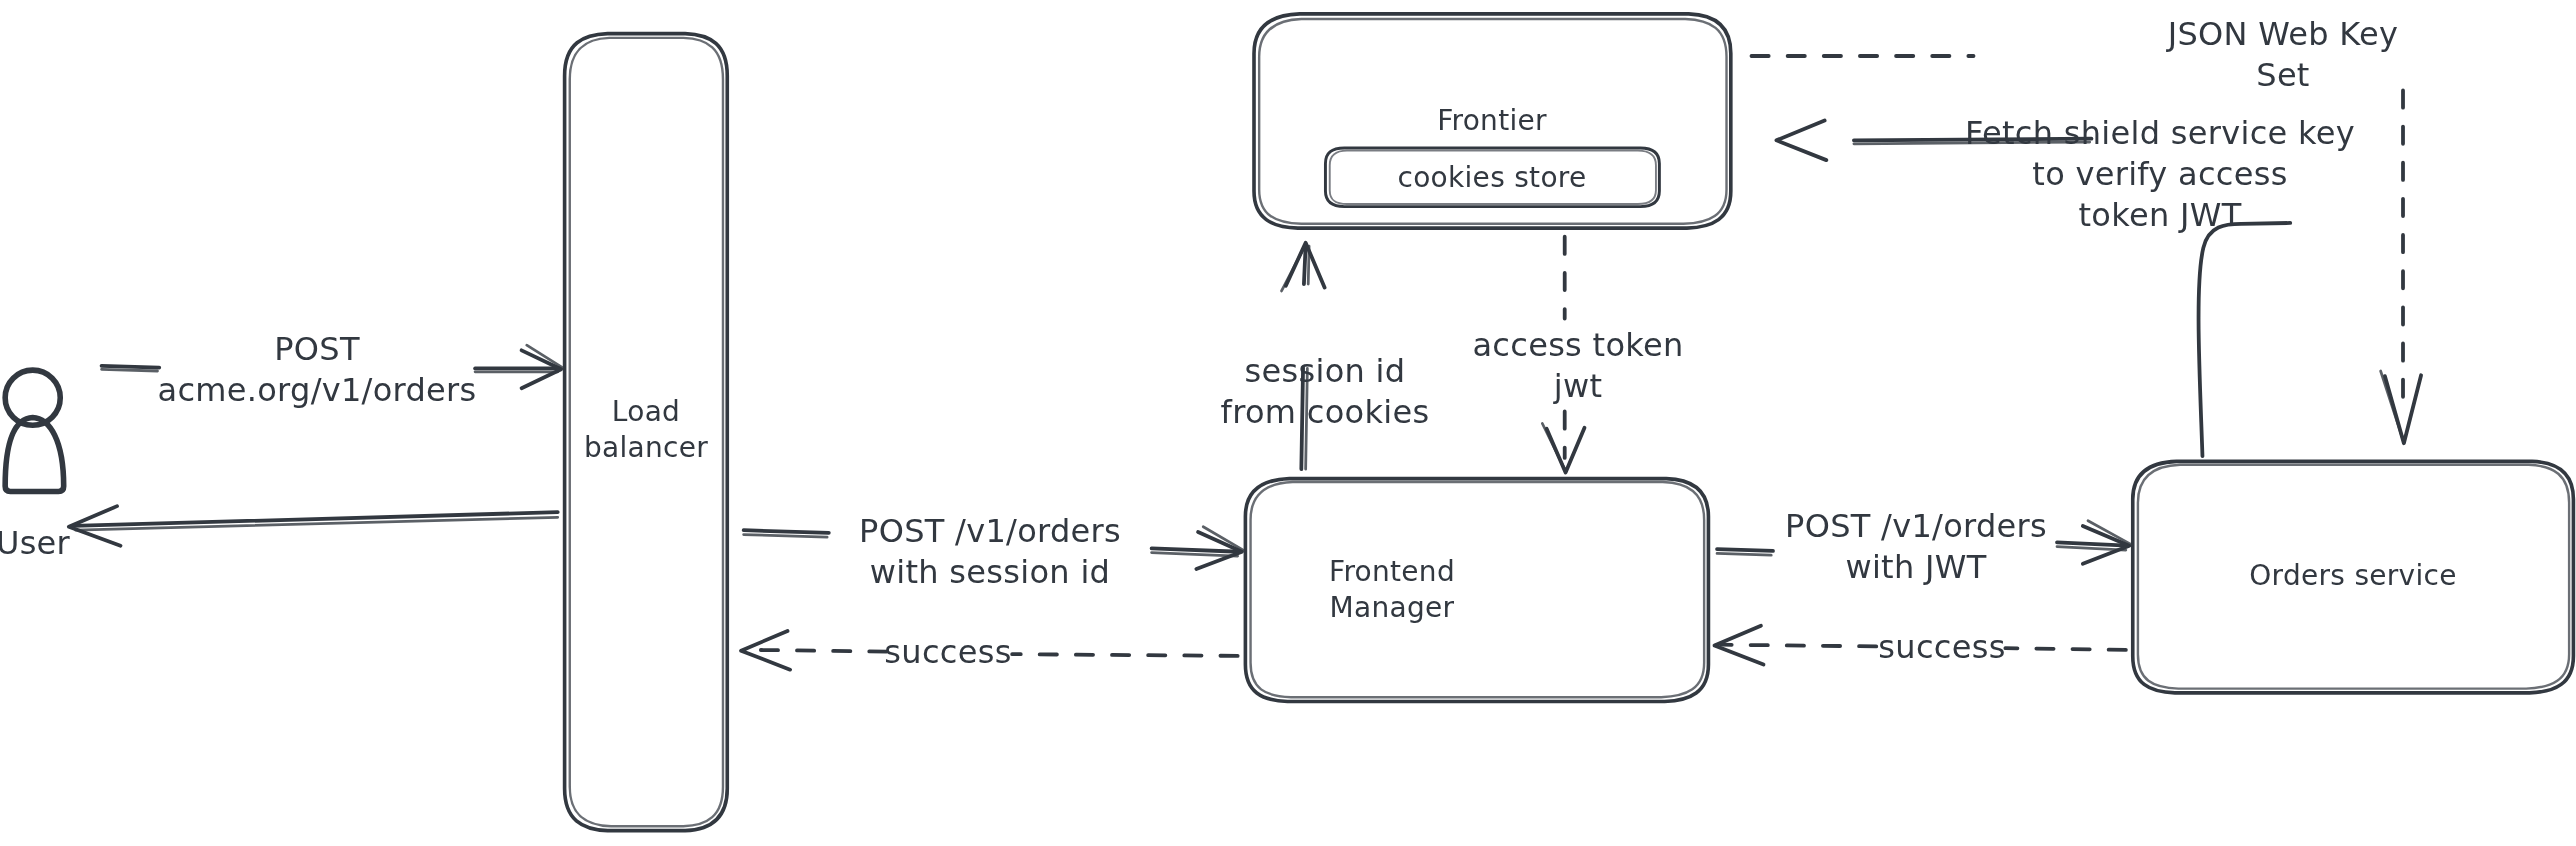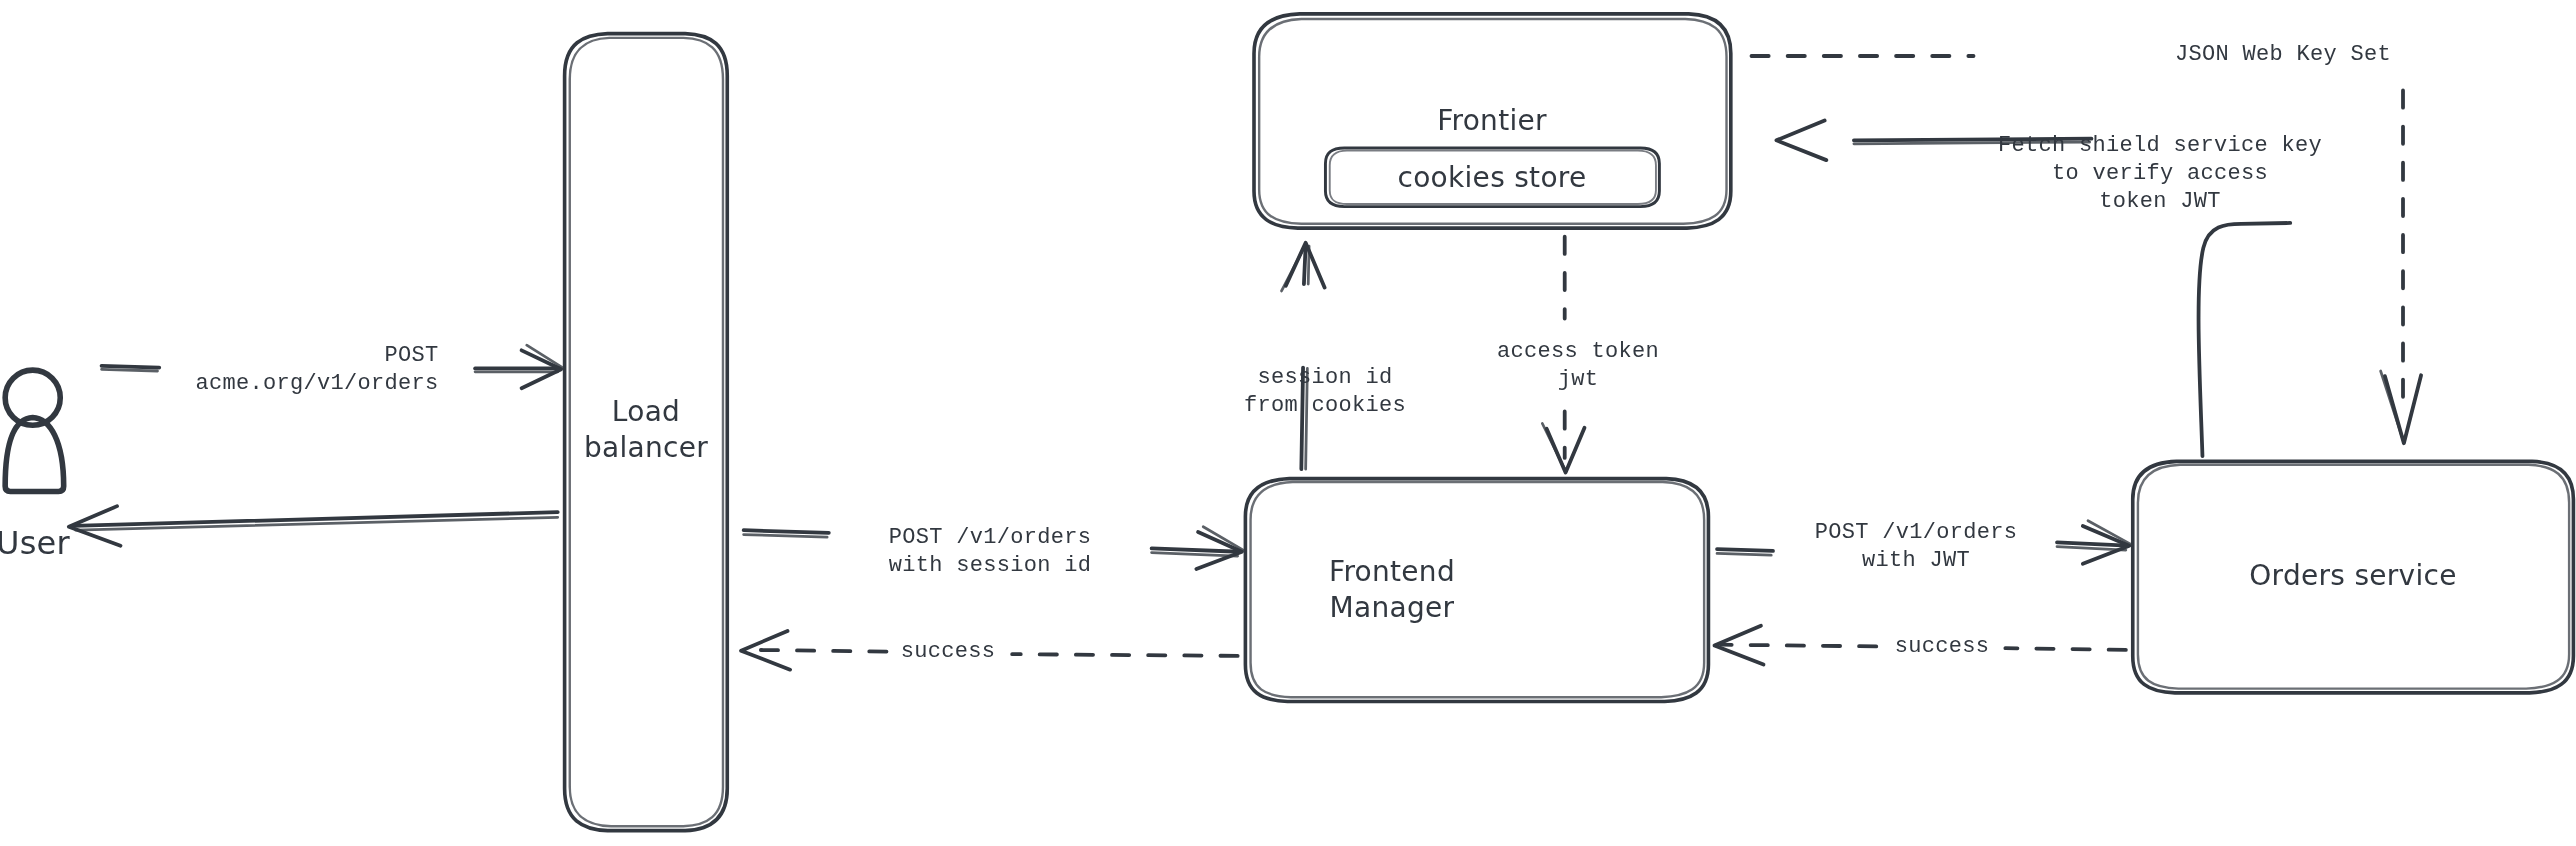--- a/index.html
+++ b/index.html
@@ -49,22 +49,21 @@
     text-align: center;
     white-space: pre-line;
     transform: translate(-50%, -50%);
     pointer-events: auto;
   }
   .node-label {
     font-size: 28px;
     line-height: 1.3;
   }
   .edge-label {
-    font-size: 22px;
-    font-family: Liberation Mono, monospace;
+    font-size: 32px;
   }
   .user-label {
     font-size: 32px;
   }
 </style>
 </head>
 <body>
 
 <div id="canvas">
 
@@ -192,21 +191,21 @@
 
   <div class="label node-label" style="left:1492px; top:121px;">Frontier</div>
 
   <div class="label node-label" style="left:1492px; top:178px;">cookies store</div>
 
   <div class="label node-label" style="left:1392px; top:590px;">Frontend
 Manager</div>
 
   <div class="label node-label" style="left:2353px; top:576px;">Orders service</div>
 
-  <div class="label edge-label" style="left:317px; top:370px;text-align:right;">POST
+  <div class="label edge-label" style="left:317px; top:370px;">POST
 acme.org/v1/orders</div>
 
   <div class="label edge-label" style="left:990px; top:552px;">POST /v1/orders
 with session id</div>
 
   <div class="label edge-label" style="left:948px; top:652px;">success</div>
 
   <div class="label edge-label" style="left:1578px; top:366px;">access token
 jwt</div>
 

